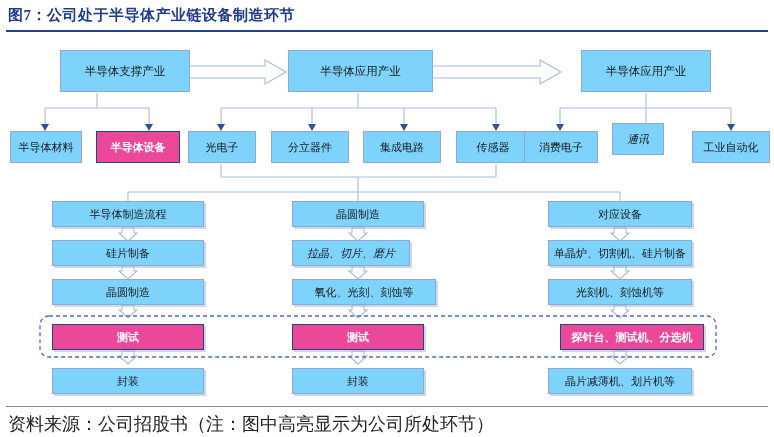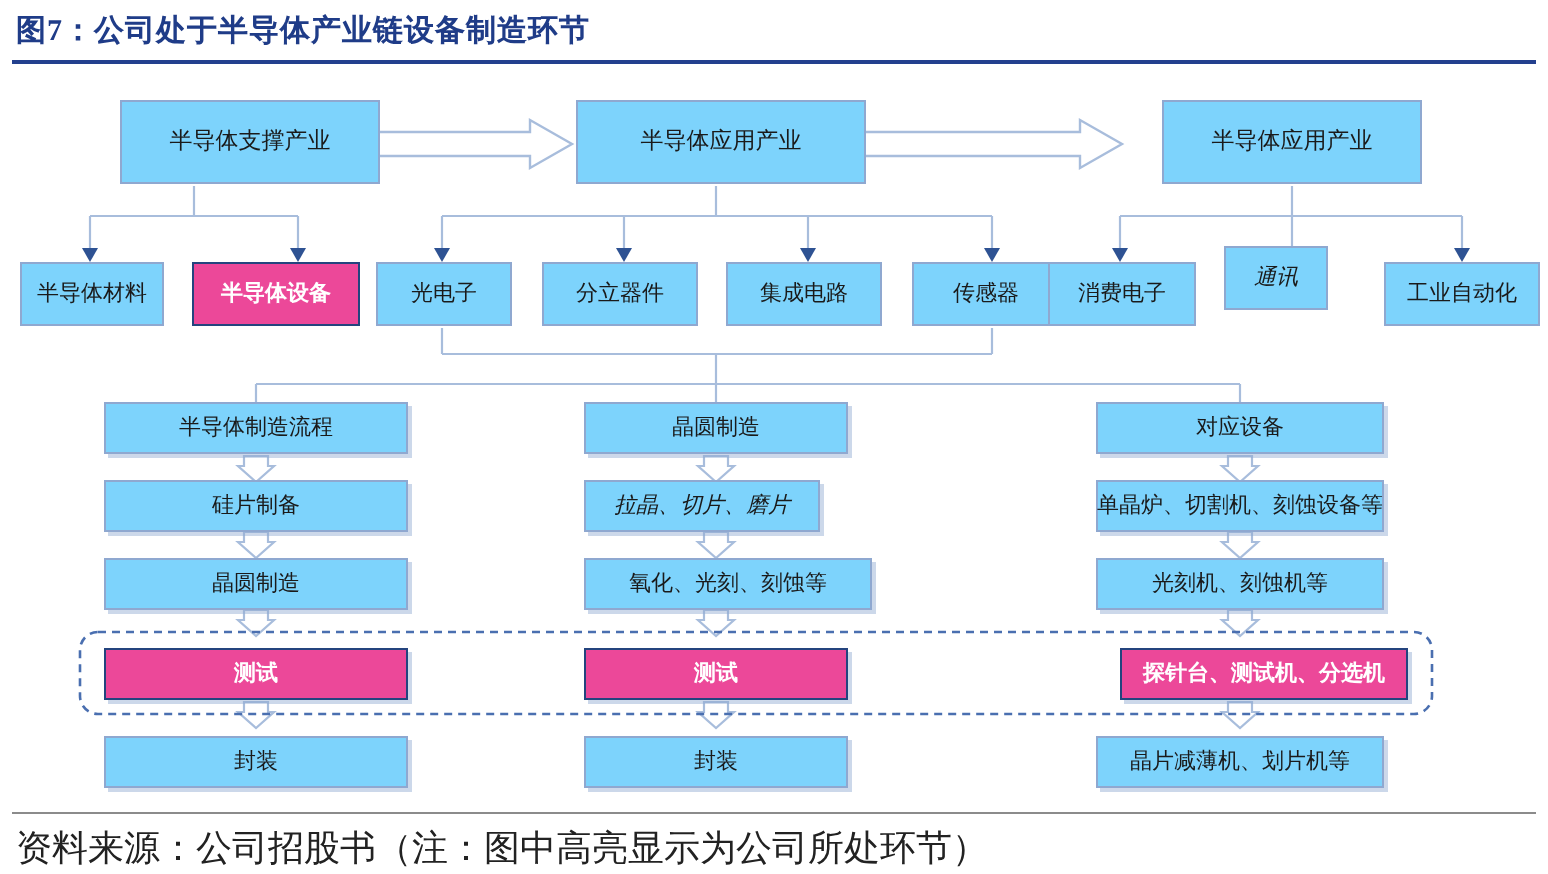--- a/index.html
+++ b/index.html
@@ -157,21 +157,21 @@
   <span>对应设备</span>
 </div>
 
 <div class="bx col shadow" style="left:52px;top:240px;width:152px;">
   <span>硅片制备</span>
 </div>
 <div class="bx col shadow" style="left:292px;top:240px;width:118px;font-style:italic;">
   <span>拉晶、切片、磨片</span>
 </div>
 <div class="bx col shadow" style="left:548px;top:240px;width:144px;">
-  <span>单晶炉、切割机、刻蚀设备等</span>
+  <span>单晶炉、切割机、硅片制备</span>
 </div>
 
 <div class="bx col shadow" style="left:52px;top:279px;width:152px;">
   <span>晶圆制造</span>
 </div>
 <div class="bx col shadow" style="left:292px;top:279px;width:144px;">
   <span>氧化、光刻、刻蚀等</span>
 </div>
 <div class="bx col shadow" style="left:548px;top:279px;width:144px;">
   <span>光刻机、刻蚀机等</span>

